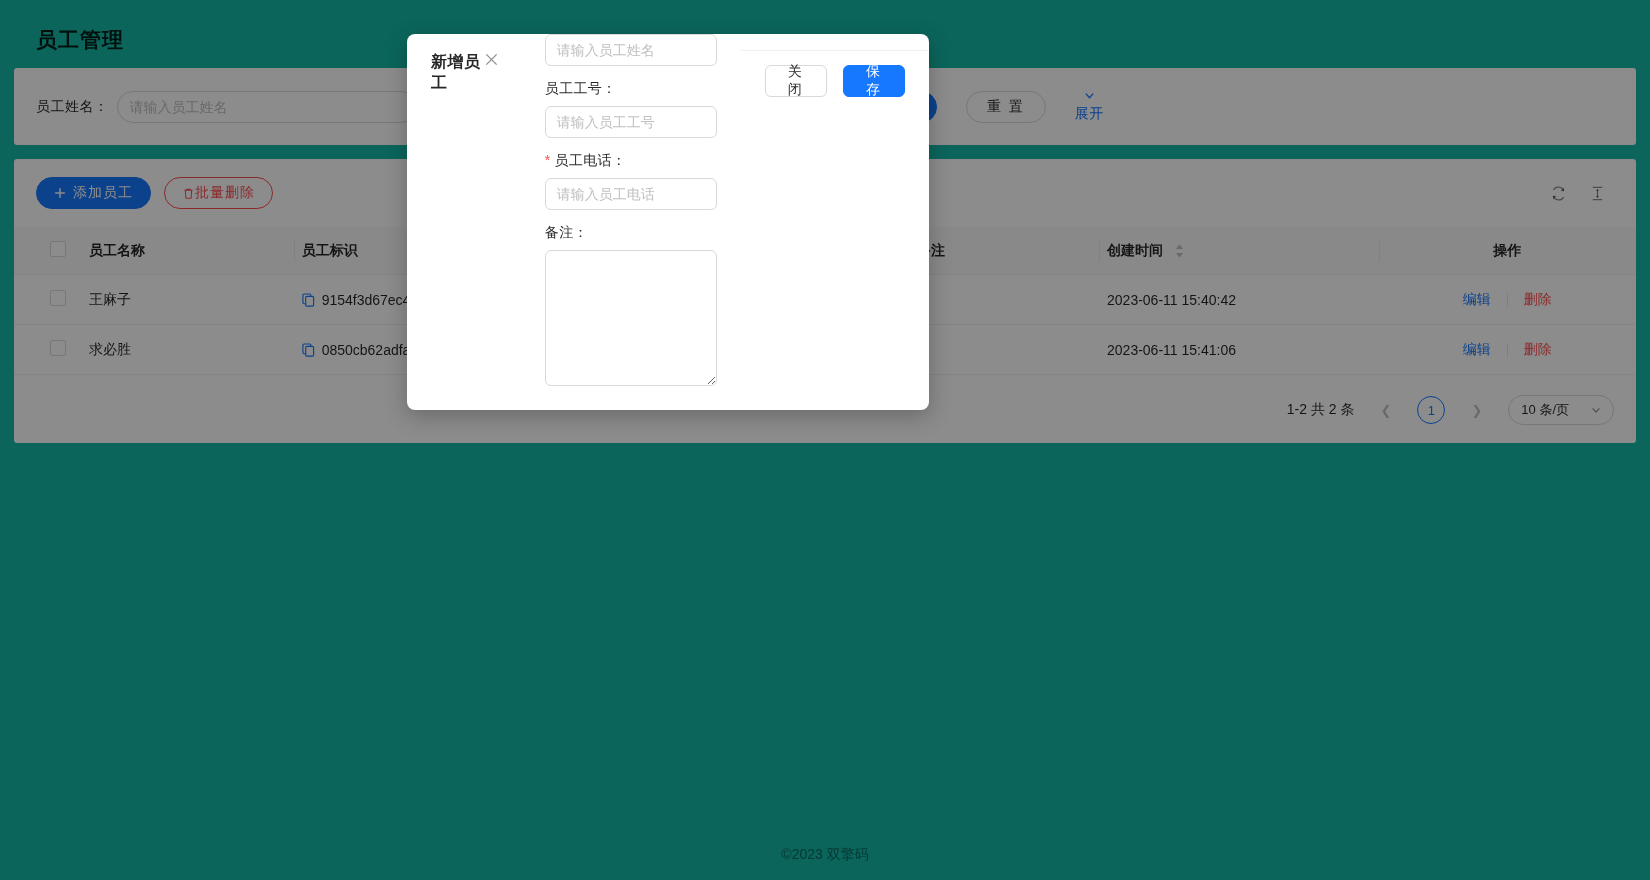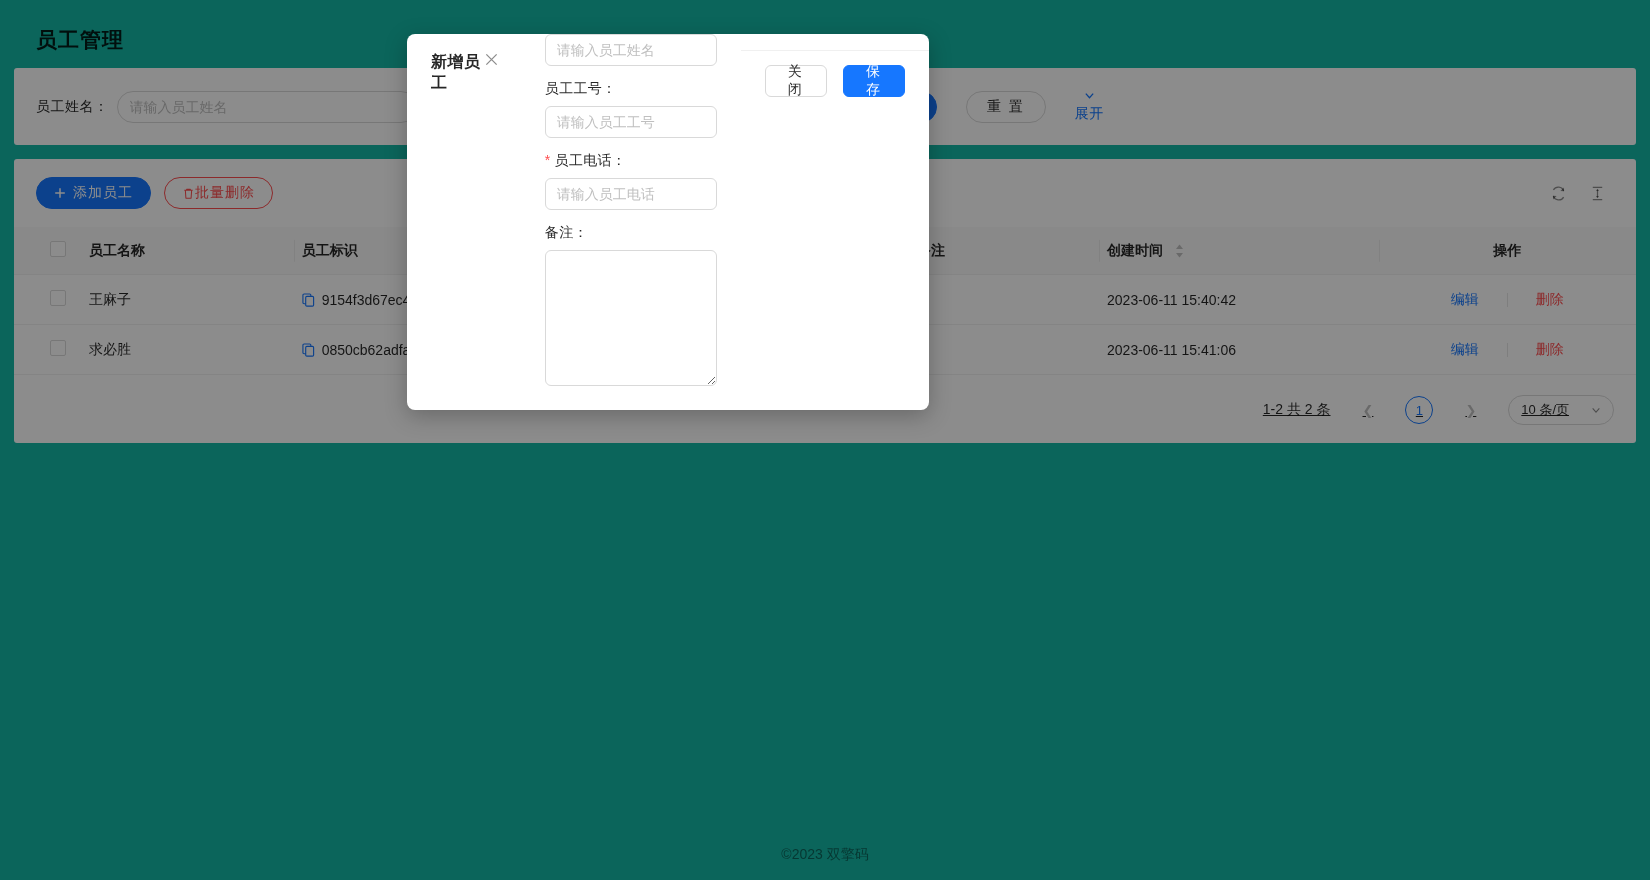--- a/index.html
+++ b/index.html
@@ -166,32 +166,32 @@
     width:16px; height:16px;
     border:1px solid #d9d9d9;
     border-radius:2px;
     background:#fff;
     display:inline-block;
     cursor:pointer;
   }
   .ident-cell { display:flex; align-items:center; gap:7px; }
   .copy-ico { color:#1677ff; flex:0 0 auto; cursor:pointer; }
   .sorter { display:inline-flex; flex-direction:column; margin-left:8px; vertical-align:middle; }
-  .ops { display:flex; align-items:center; justify-content:center; gap:12px; }
+  .ops { display:flex; align-items:center; justify-content:center; gap:0; }
   .op-link { font-size:14px; cursor:pointer; padding:0 16px; }
   .op-edit { color:#1677ff; }
   .op-del  { color:#ff4d4f; }
   .op-divider { width:1px; height:14px; background:#0000001a; }
 
   
   .pagination {
     display:flex; align-items:center; justify-content:flex-end;
-    gap:28px;
+    gap:22px;
     padding: 20px 22px 6px 22px;
-    font-size:14px; color:#000000d9;text-decoration:underline;
+    font-size:14px; color:#000000d9;
   }
   .pg-arrow { color:#00000040; cursor:pointer; padding:0 4px; font-size:13px; }
   .pg-page {
     min-width:28px; height:28px;
     border:1px solid #1677ff; border-radius:14px;
     color:#1677ff; display:inline-flex;
     align-items:center; justify-content:center;
     cursor:pointer; font-size:13px;
   }
   .pg-size {

